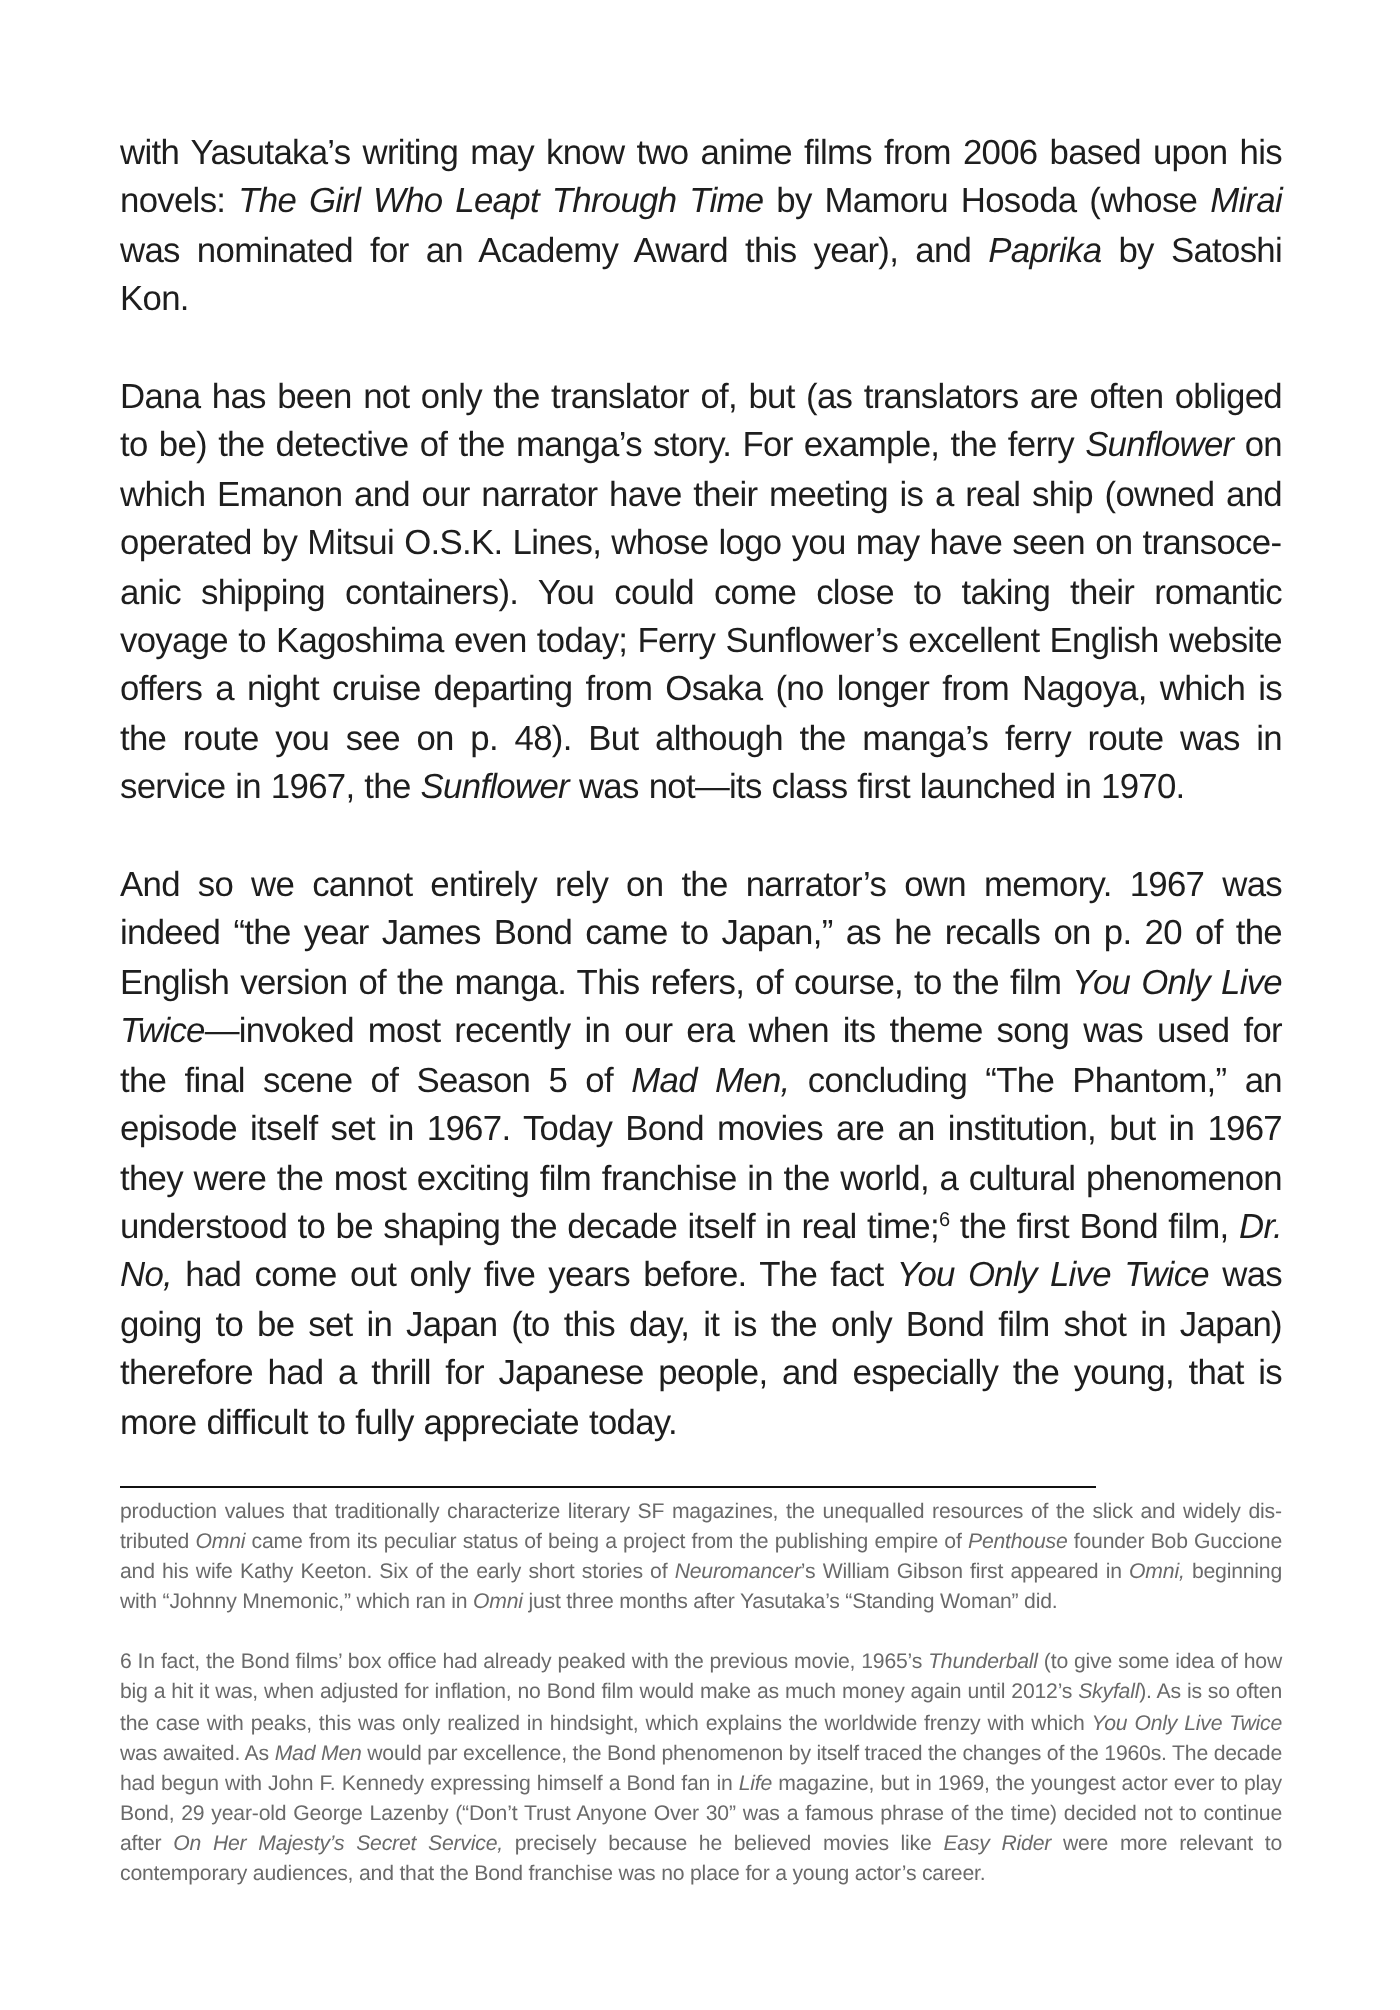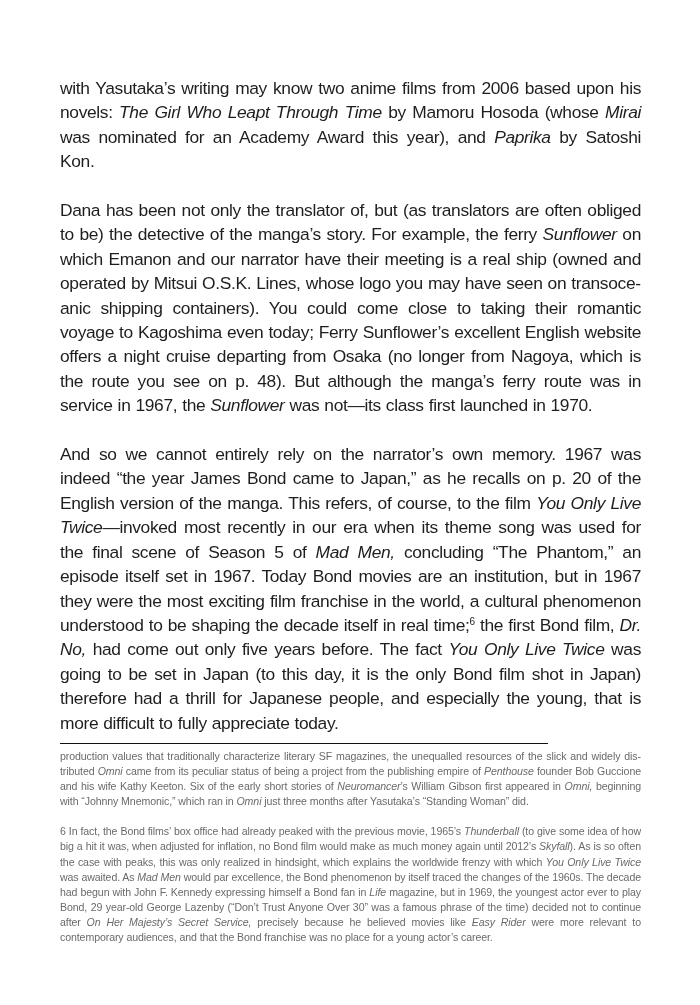--- a/index.html
+++ b/index.html
@@ -1,17 +1,17 @@
 <!DOCTYPE html>
 <html><head>
 <meta charset="utf-8">
 <style>
   html, body { margin: 0; padding: 0; background: #ffffff; }
   body { width: 700px; height: 1005px; position: relative; overflow: hidden; }
-  .page { position: absolute; left: 60px; top: 76px; width: 581px; }
+  .page { position: absolute; left: 60px; top: 64px; width: 581px; }
   .body-text {
     font-family: "Liberation Sans", sans-serif;
     font-size: 17.4px;
     line-height: 24.4px;
     color: #1e1e1e;
     text-align: justify;
     letter-spacing: -0.35px;
     word-spacing: 0.5px;
     margin: 0 0 24.4px 0;
     font-stretch: condensed;

